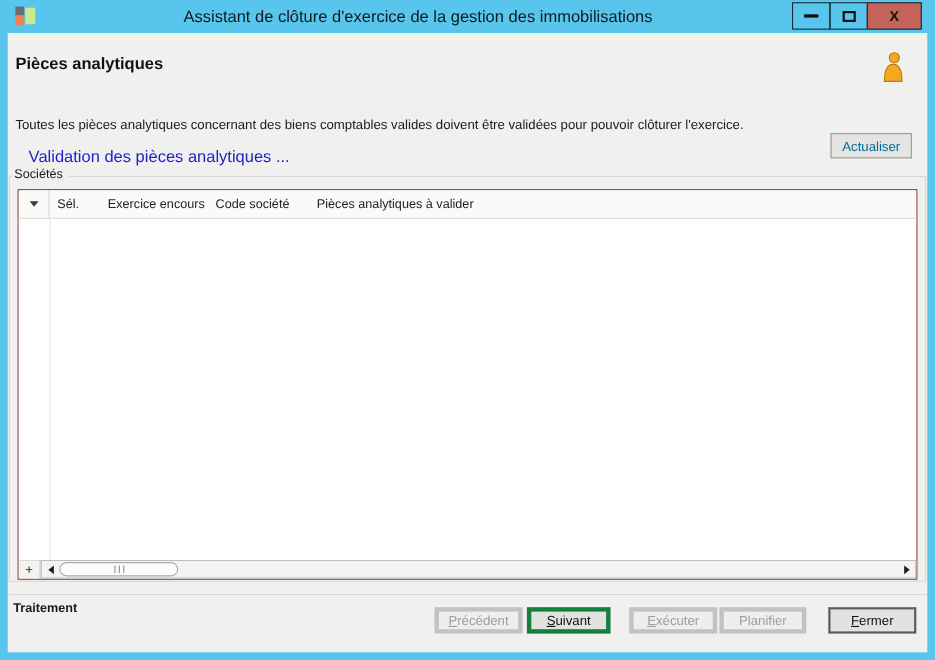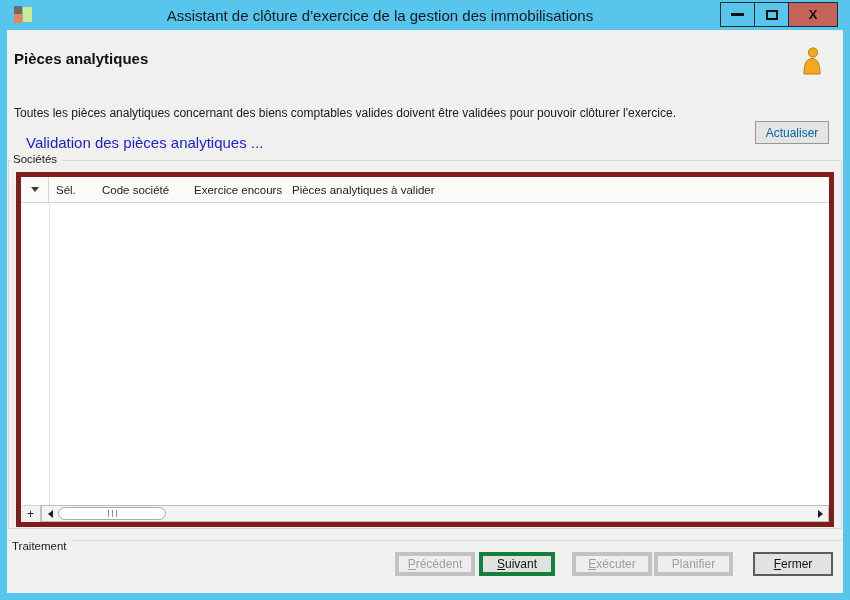--- a/index.html
+++ b/index.html
@@ -39,21 +39,21 @@
                  font-family:"Liberation Sans", sans-serif; }
 
   
   .group-societes { position:absolute; left:1px; top:130px; width:834px; height:369px;
                     border:1px solid #d8d8d4;padding-left:25px; }
   .group-label { position:absolute; left:2px; top:-8px; background:#f0f0ee;
                  padding:0 5px 0 2px; font-size:11.5px; color:#1a1a1a; }
 
   
   .grid { position:absolute; left:7px; top:11px; width:818px; height:355px;
-          background:#ffffff; border:5px solid #7f1d1d; display:flex; flex-direction:column; }
+          background:#ffffff; border:1px solid #7f1d1d; display:flex; flex-direction:column; }
   .grid-header { height:26px; display:flex; align-items:stretch; background:#fafaf9;
                  border-bottom:1px solid #d8d8d8; flex:0 0 auto; }
   .gh-arrow { width:28px; border-right:1px solid #d8d8d8; display:flex;
               align-items:center; justify-content:center; }
   .tri-down { width:0; height:0; border-left:4px solid transparent;
               border-right:4px solid transparent; border-top:5px solid #3a3a3a; }
   .gh-cell { display:flex; align-items:center; padding-left:7px; font-size:11.5px; color:#222;
              white-space:nowrap; }
   .col-sel { width:46px; }
   .col-code { width:92px; }
@@ -73,21 +73,21 @@
   .tri-right { width:0; height:0; border-top:4px solid transparent; border-bottom:4px solid transparent;
                border-left:5px solid #1e1e1e; }
   .scroll-thumb { width:108px; margin:1px 0; background:#fdfdfd; border:1px solid #ababab;
                   border-radius:7px; display:flex; align-items:center; justify-content:center; gap:3px; }
   .grip { width:1px; height:7px; background:#8f8f8f; }
   .scroll-track { flex:1; }
 
   
   .group-traitement { position:absolute; left:1px; top:503px; right:1px; height:14px; }
   .group-traitement .hline { position:absolute; left:0; right:0; top:7px; height:1px; background:#d8d8d4; }
-  .group-traitement .group-label { top:7px; }
+  .group-traitement .group-label { top:14px;font-weight:bold; }
 
   
   .footer { position:absolute; top:522px; right:10px; display:flex; }
   .btn { height:24px; background:#e2e2e0; border:4px solid #15803d; font-size:12px; color:#111;
          padding:0 8px; font-family:"Liberation Sans", sans-serif; }
   .btn u { text-decoration:underline; }
   .btn.disabled { color:#9d9d9d; border-color:#c2c2c2; background:#eeeeec; }
   .btn.default { border:2px solid #5c5c5c; }
   .btn-precedent { width:80px; }
   .btn-suivant   { width:76px; margin-left:4px; }
@@ -140,22 +140,22 @@
     <div class="group-societes">
       <span class="group-label">Sociétés</span>
 
       <div class="grid">
         <div class="grid-header" id="grid-header">
           <div class="gh-arrow">
             <div class="tri-down"></div>
           </div>
 
         <div class="gh-cell col-sel">Sél.</div>
+            <div class="gh-cell col-exercice">Exercice encours</div>
             <div class="gh-cell col-code">Code société</div>
-            <div class="gh-cell col-exercice">Exercice encours</div>
             <div class="gh-cell col-pieces">Pièces analytiques à valider</div>
           </div>
         <div class="grid-body">
           <div class="row-sep"></div>
         </div>
         <div class="grid-scrollrow">
           <div class="plus-cell">+</div>
           <div class="hscroll">
             <div class="scroll-btn">
               <div class="tri-left"></div>

